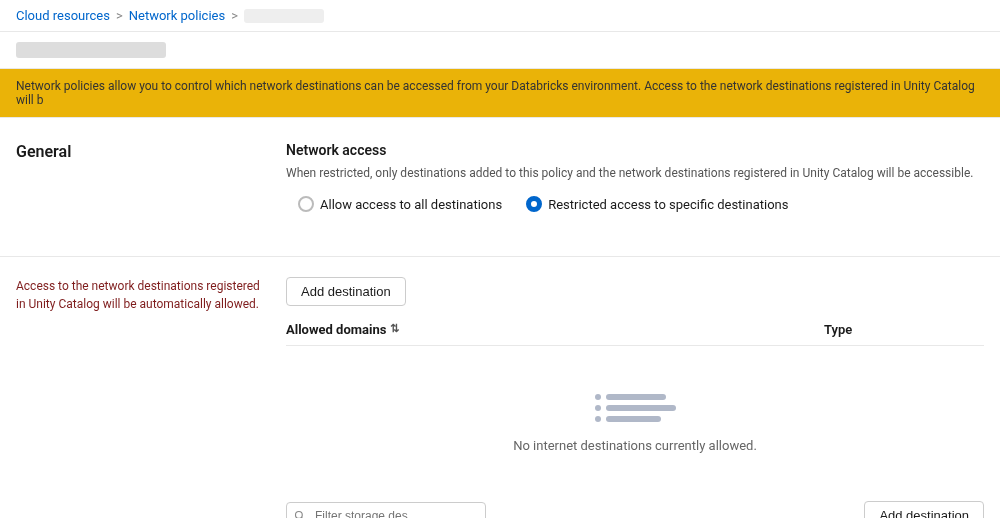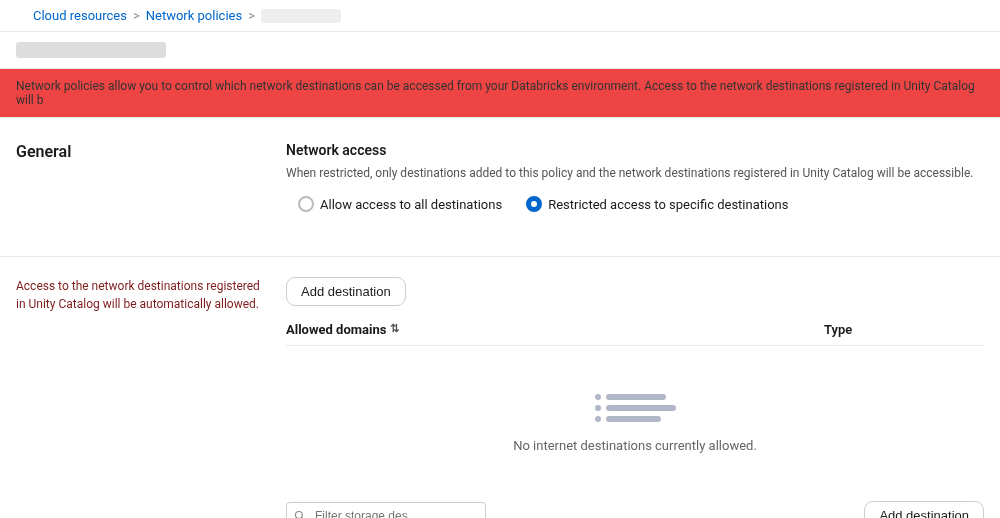--- a/index.html
+++ b/index.html
@@ -5,21 +5,21 @@
     * { box-sizing: border-box; margin: 0; padding: 0; }
     body {
       font-family: -apple-system, BlinkMacSystemFont, "Segoe UI", Roboto, sans-serif;
       font-size: 13px;
       color: #1a1a1a;
       background: #fff;
     }
 
     
     .breadcrumb-bar {
-      padding: 8px 33px;
+      padding: 8px 16px;
       display: flex;
       align-items: center;
       gap: 6px;
       font-size: 13px;
       border-bottom: 1px solid #e8e8e8;
     }
     .breadcrumb-link {
       color: #0066cc;
       cursor: pointer;
       text-decoration: none;
@@ -37,21 +37,21 @@
       border-radius: 3px;
       width: 150px;
       height: 16px;
     }
 
     
     .info-banner {
       padding: 10px 16px;
       font-size: 12px;
       color: #333;
-      background: #ef4444;
+      background: #eab308;
       border-bottom: 1px solid #e8e8e8;
     }
 
     
     .main-content {
       display: flex;
       padding: 24px 16px;
       gap: 0;
     }
 
@@ -154,21 +154,21 @@
       border: 1px solid #ccc;
       border-radius: 4px;
       font-size: 12px;
       color: #888;
       outline: none;
       background: #fff;
     }
     .add-dest-btn {
       padding: 6px 14px;
       border: 1px solid #ccc;
-      border-radius: 9px;
+      border-radius: 4px;
       background: #fff;
       font-size: 13px;
       cursor: pointer;
       color: #1a1a1a;
     }
 
     
     .table-header {
       display: flex;
       border-bottom: 1px solid #e8e8e8;

